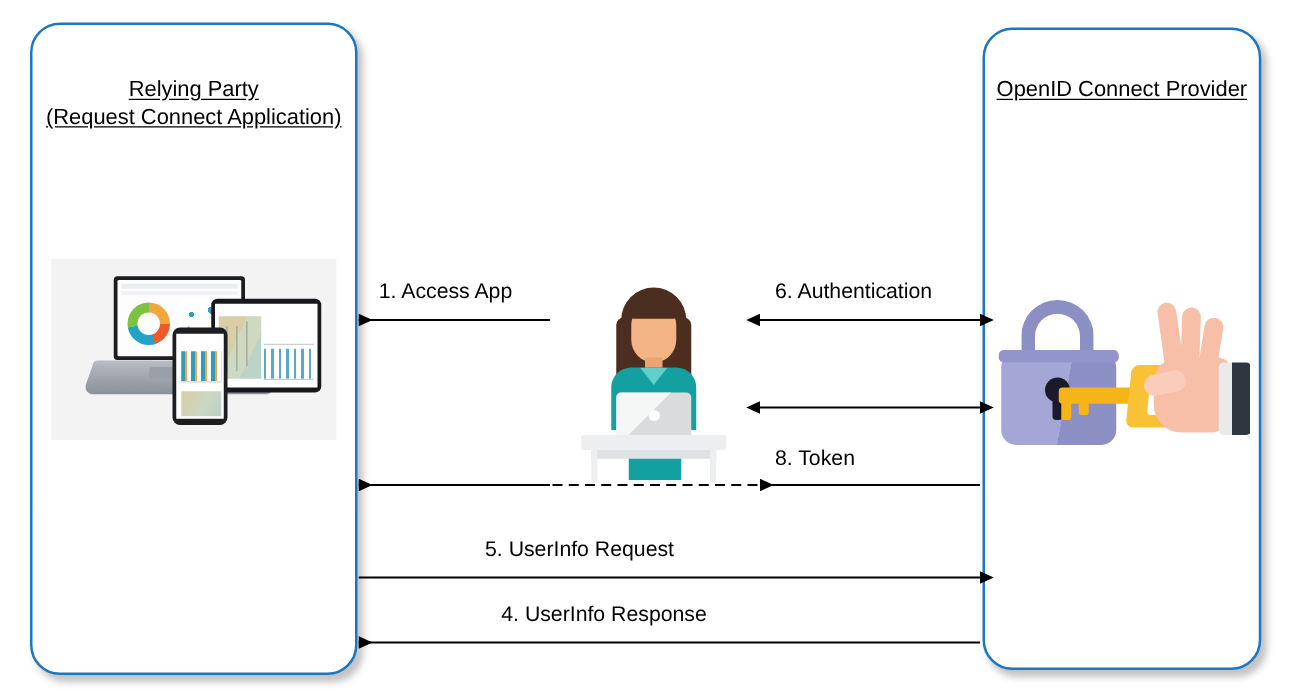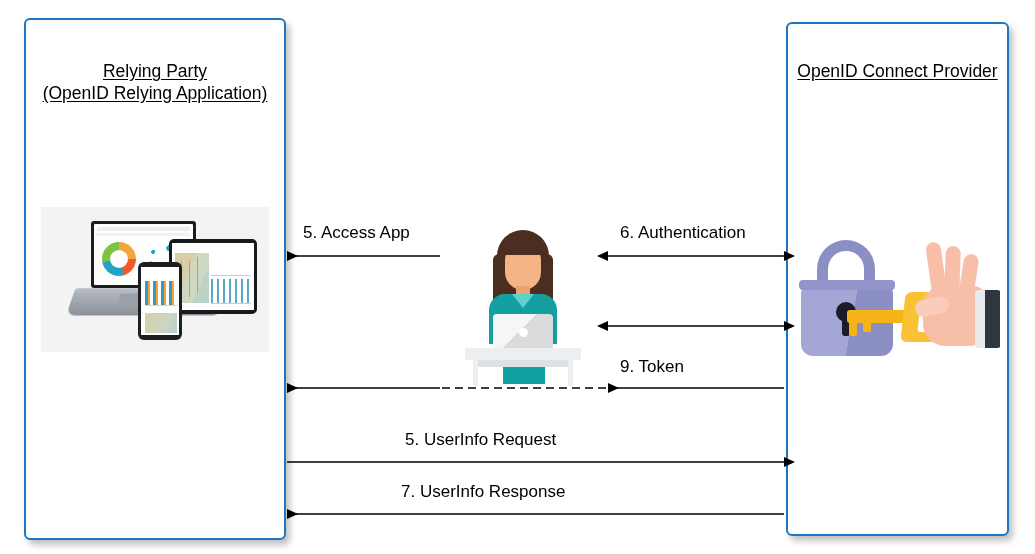--- a/index.html
+++ b/index.html
@@ -10,21 +10,21 @@
     overflow:hidden;
     position:relative;
   }
   #stage{position:absolute;left:0;top:0;width:1035px;height:554px;}
 
   
   .actor-box{
     position:absolute;
     background:#ffffff;
     border:2.5px solid #1b77c2;
-    border-radius:6px;
+    border-radius:24px;
     box-shadow:4px 5px 6px rgba(120,120,120,0.45);
     box-sizing:border-box;
     z-index:5;
   }
   #rp-box{left:24px;top:18px;width:262px;height:522px;}
   #op-box{left:786px;top:22px;width:223px;height:514px;}
   #user-box{left:440px;top:153px;width:164px;height:256px;border-radius:26px;}
 
   .actor-title{
     position:absolute;
@@ -260,21 +260,21 @@
   .noselect{user-select:none;}
 </style>
 </head>
 <body>
 
 <div id="stage">
 
   <div class="actor-box" id="rp-box">
     <div class="actor-title noselect" id="rp-title">
       <span>Relying Party </span><br>
-      <span>(OpenID Relying Application)</span>
+      <span>(Request Connect Application)</span>
     </div>
   </div>
 
   <div class="pic" id="rp-photo">
     <div class="laptop-base">
       <div class="laptop-pad"></div>
     </div>
     <div class="laptop-screen">
       <div class="laptop-inner">
         <div class="ls-bar"></div>
@@ -361,24 +361,24 @@
 
     <line x1="784" y1="388" x2="608" y2="388" stroke="#000" stroke-width="1.7" marker-end="url(#ahL)"></line>
     <line x1="606" y1="388" x2="440" y2="388" stroke="#000" stroke-width="1.7" stroke-dasharray="8 5"></line>
     <line x1="440" y1="388" x2="287" y2="388" stroke="#000" stroke-width="1.7" marker-end="url(#ahL)"></line>
 
     <line x1="287" y1="462" x2="784" y2="462" stroke="#000" stroke-width="1.7" marker-end="url(#ahR)"></line>
 
     <line x1="784" y1="514" x2="287" y2="514" stroke="#000" stroke-width="1.7" marker-end="url(#ahL)"></line>
   </svg>
 
-  <div class="flow-label noselect" style="left:303px;top:223px;">5. Access App</div>
+  <div class="flow-label noselect" style="left:303px;top:223px;">1. Access App</div>
 
   <div class="flow-label noselect" style="left:620px;top:223px;">6. Authentication</div>
 
 
-  <div class="flow-label noselect" style="left:620px;top:357px;">9. Token</div>
-
-  <div class="flow-label noselect" style="left:405px;top:430px;">5. UserInfo Request</div>
-
-  <div class="flow-label noselect" style="left:401px;top:482px;">7. UserInfo Response</div>
+  <div class="flow-label noselect" style="left:620px;top:357px;">8. Token</div>
+
+  <div class="flow-label noselect" style="left:388px;top:430px;">5. UserInfo Request</div>
+
+  <div class="flow-label noselect" style="left:401px;top:482px;">4. UserInfo Response</div>
 
 </div>
 
 </body></html>

